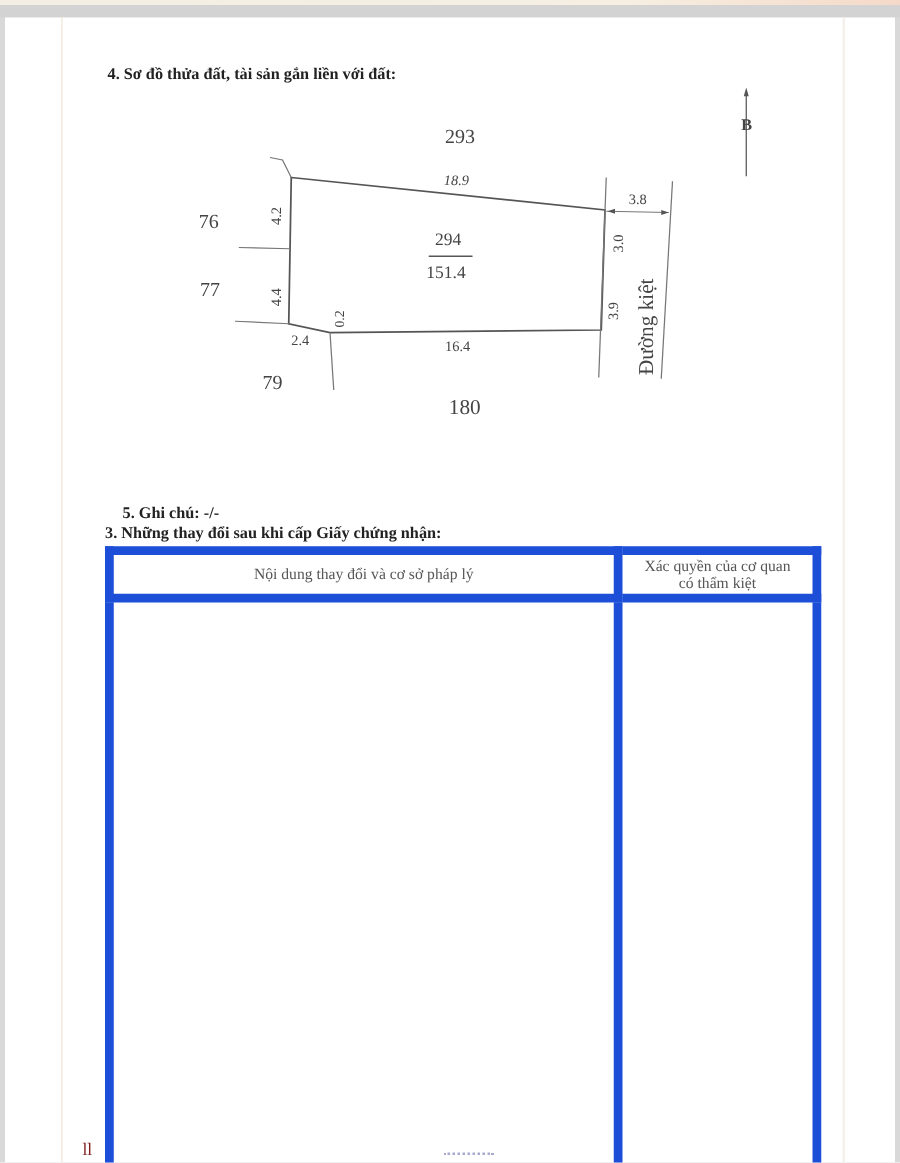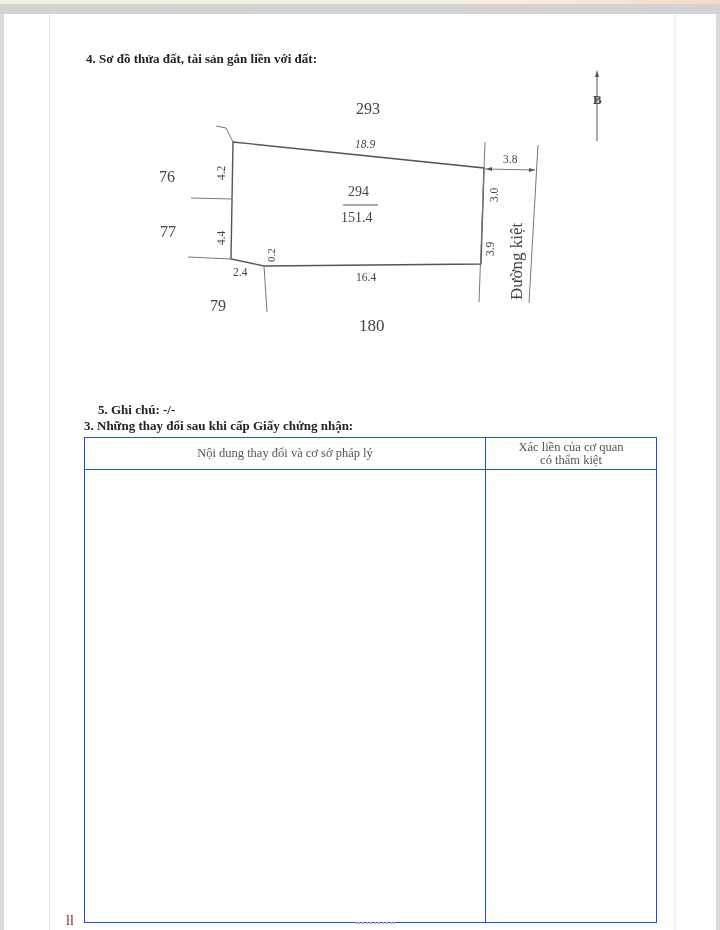--- a/index.html
+++ b/index.html
@@ -33,21 +33,21 @@
     position: absolute; font-weight: bold; color: #222;
     font-size: 13px; white-space: nowrap;
   }
   svg.plot { position: absolute; left: 0; top: 0; }
   .lbl { font-family: "Liberation Serif", "DejaVu Serif", serif; fill: #444; }
   table.changes {
     position: absolute; left: 84px; top: 437px;
     width: 573px; border-collapse: collapse;
   }
   table.changes td, table.changes th {
-    border: 1px solid #1d4ed8; padding: 0; font-weight: normal;
+    border: 7px solid #1d4ed8; padding: 0; font-weight: normal;
     color: #555; font-size: 12.5px; text-align: center; vertical-align: middle;
   }
   table.changes th { height: 31px; line-height: 13px; }
   table.changes td { height: 452px; }
   .scribble { position: absolute; left: 66px; top: 913px; color: #7f1d1d; font-size: 14px; }
   .stamp-dots { position: absolute; left: 355px; top: 922px; width: 40px; height: 4px;
     border-top: 2px dotted #a9a9cf; }
 </style>
 </head>
 <body>
@@ -109,21 +109,21 @@
 <div class="heading" style="left:98px; top:402px;">5. Ghi chú: -/-</div>
 <div class="heading" style="left:84px; top:418px;">3. Những thay đổi sau khi cấp Giấy chứng nhận:</div>
 
 <table class="changes">
   <tbody>
       <tr>
     <th style="width:400px;">
       <span>Nội dung thay đổi và cơ sở pháp lý</span>
     </th>
     <th>
-      <span>Xác liền của cơ quan</span><br>
+      <span>Xác quyền của cơ quan</span><br>
       <span>có thẩm kiệt</span>
     </th>
   </tr>
   <tr>
     <td></td>
     <td></td>
   </tr>
 </tbody>
   </table>
 

